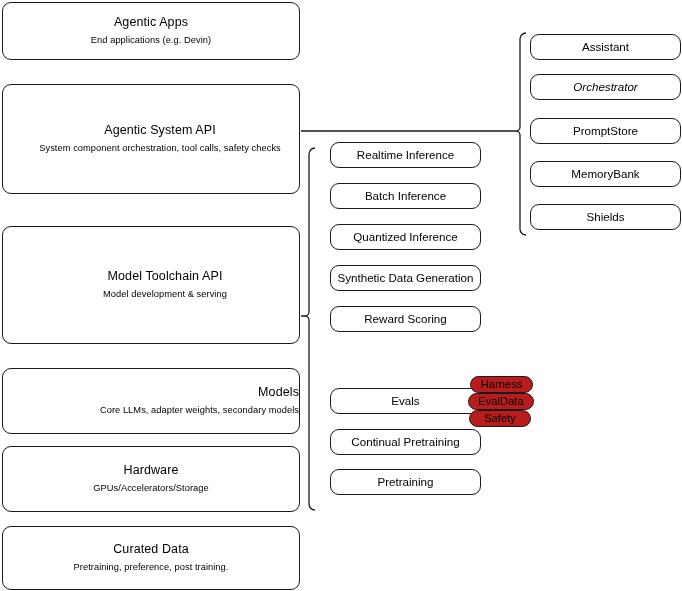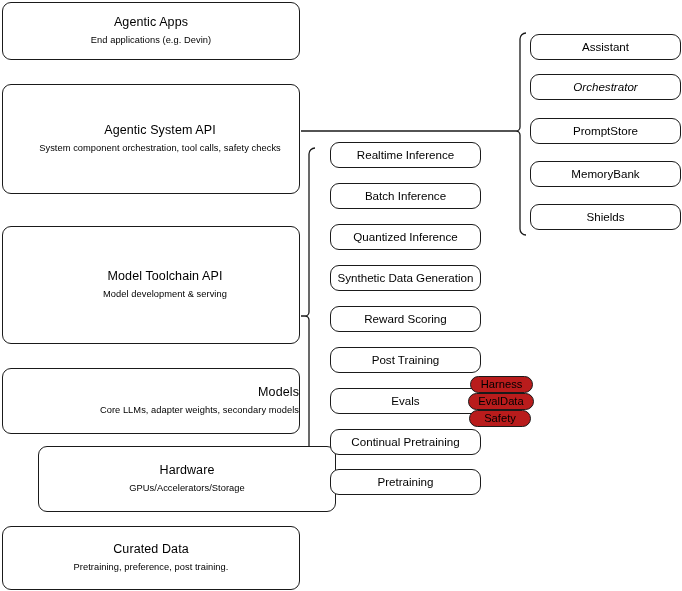--- a/index.html
+++ b/index.html
@@ -115,21 +115,21 @@
   <div class="node layer" style="top:226px; height:118px;padding-left:28px;">
     <div class="title">Model Toolchain API</div>
     <div class="subtitle">Model development &amp; serving</div>
   </div>
 
   <div class="node layer" style="top:368px; height:66px;align-items:flex-end;">
     <div class="title">Models</div>
     <div class="subtitle">Core LLMs, adapter weights, secondary models</div>
   </div>
 
-  <div class="node layer" style="top:446px; height:66px;margin-left:36px;">
+  <div class="node layer" style="top:446px; height:66px;">
     <div class="title">Hardware</div>
     <div class="subtitle">GPUs/Accelerators/Storage</div>
   </div>
 
   <div class="node layer" style="top:526px; height:64px;">
     <div class="title">Curated Data</div>
     <div class="subtitle">Pretraining, preference, post training.</div>
   </div>
 
   <div class="node capsule right" style="top:34px;">
@@ -156,23 +156,20 @@
   </div>
   <div class="node capsule mid" style="top:224px;">
     <span>Quantized Inference</span>
   </div>
   <div class="node capsule mid" style="top:265px;">
     <span>Synthetic Data Generation</span>
   </div>
   <div class="node capsule mid" style="top:306px;">
     <span>Reward Scoring</span>
   </div>
-  <div class="node capsule mid" style="top:347px;">
-    <span>Post Training</span>
-  </div>
   <div class="node capsule mid" style="top:388px;">
     <span>Evals</span>
   </div>
   <div class="node capsule mid" style="top:429px;">
     <span>Continual Pretraining</span>
   </div>
   <div class="node capsule mid" style="top:469px;">
     <span>Pretraining</span>
   </div>
 

